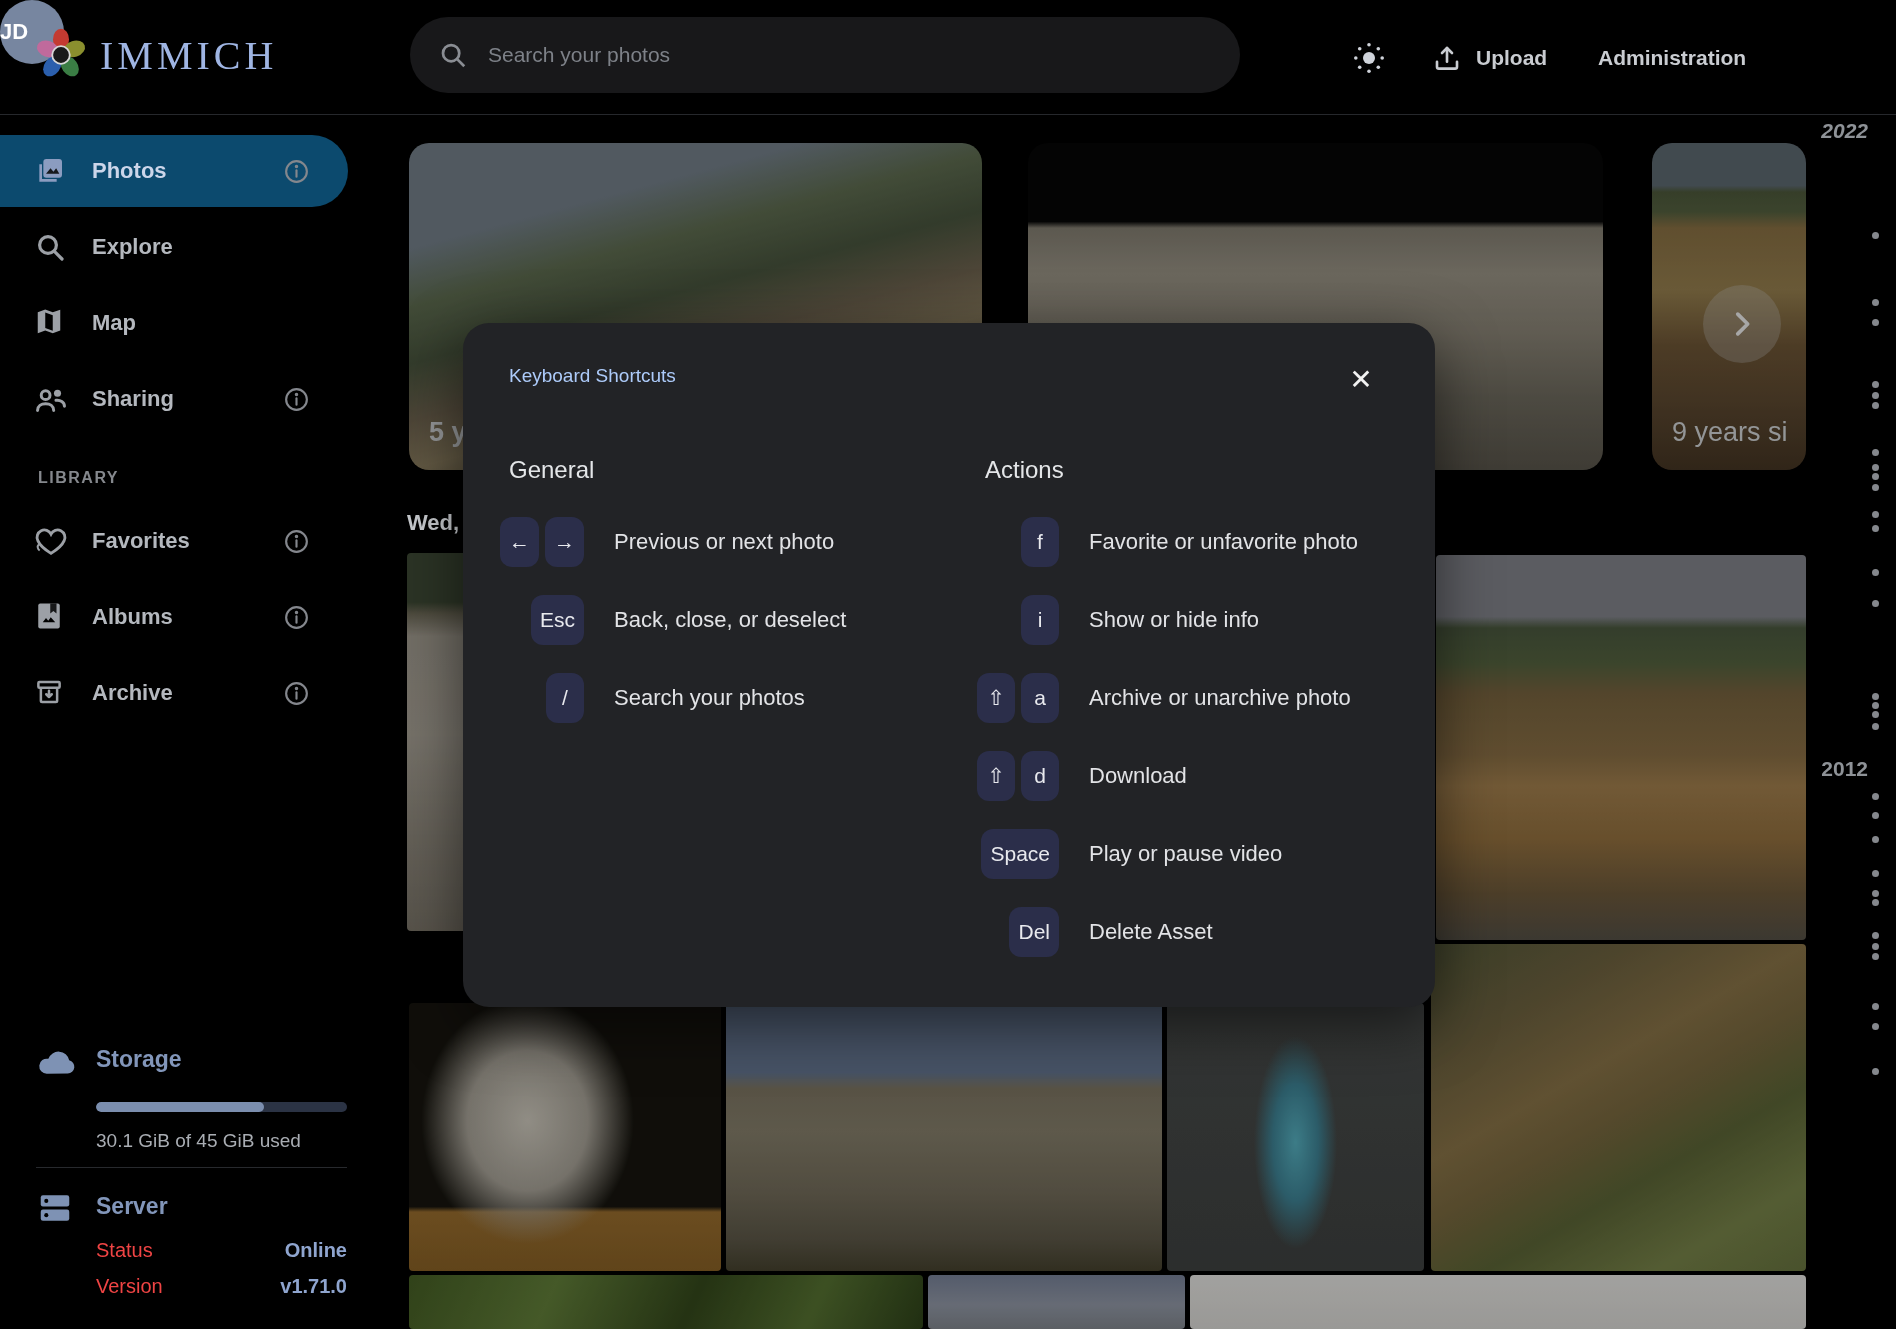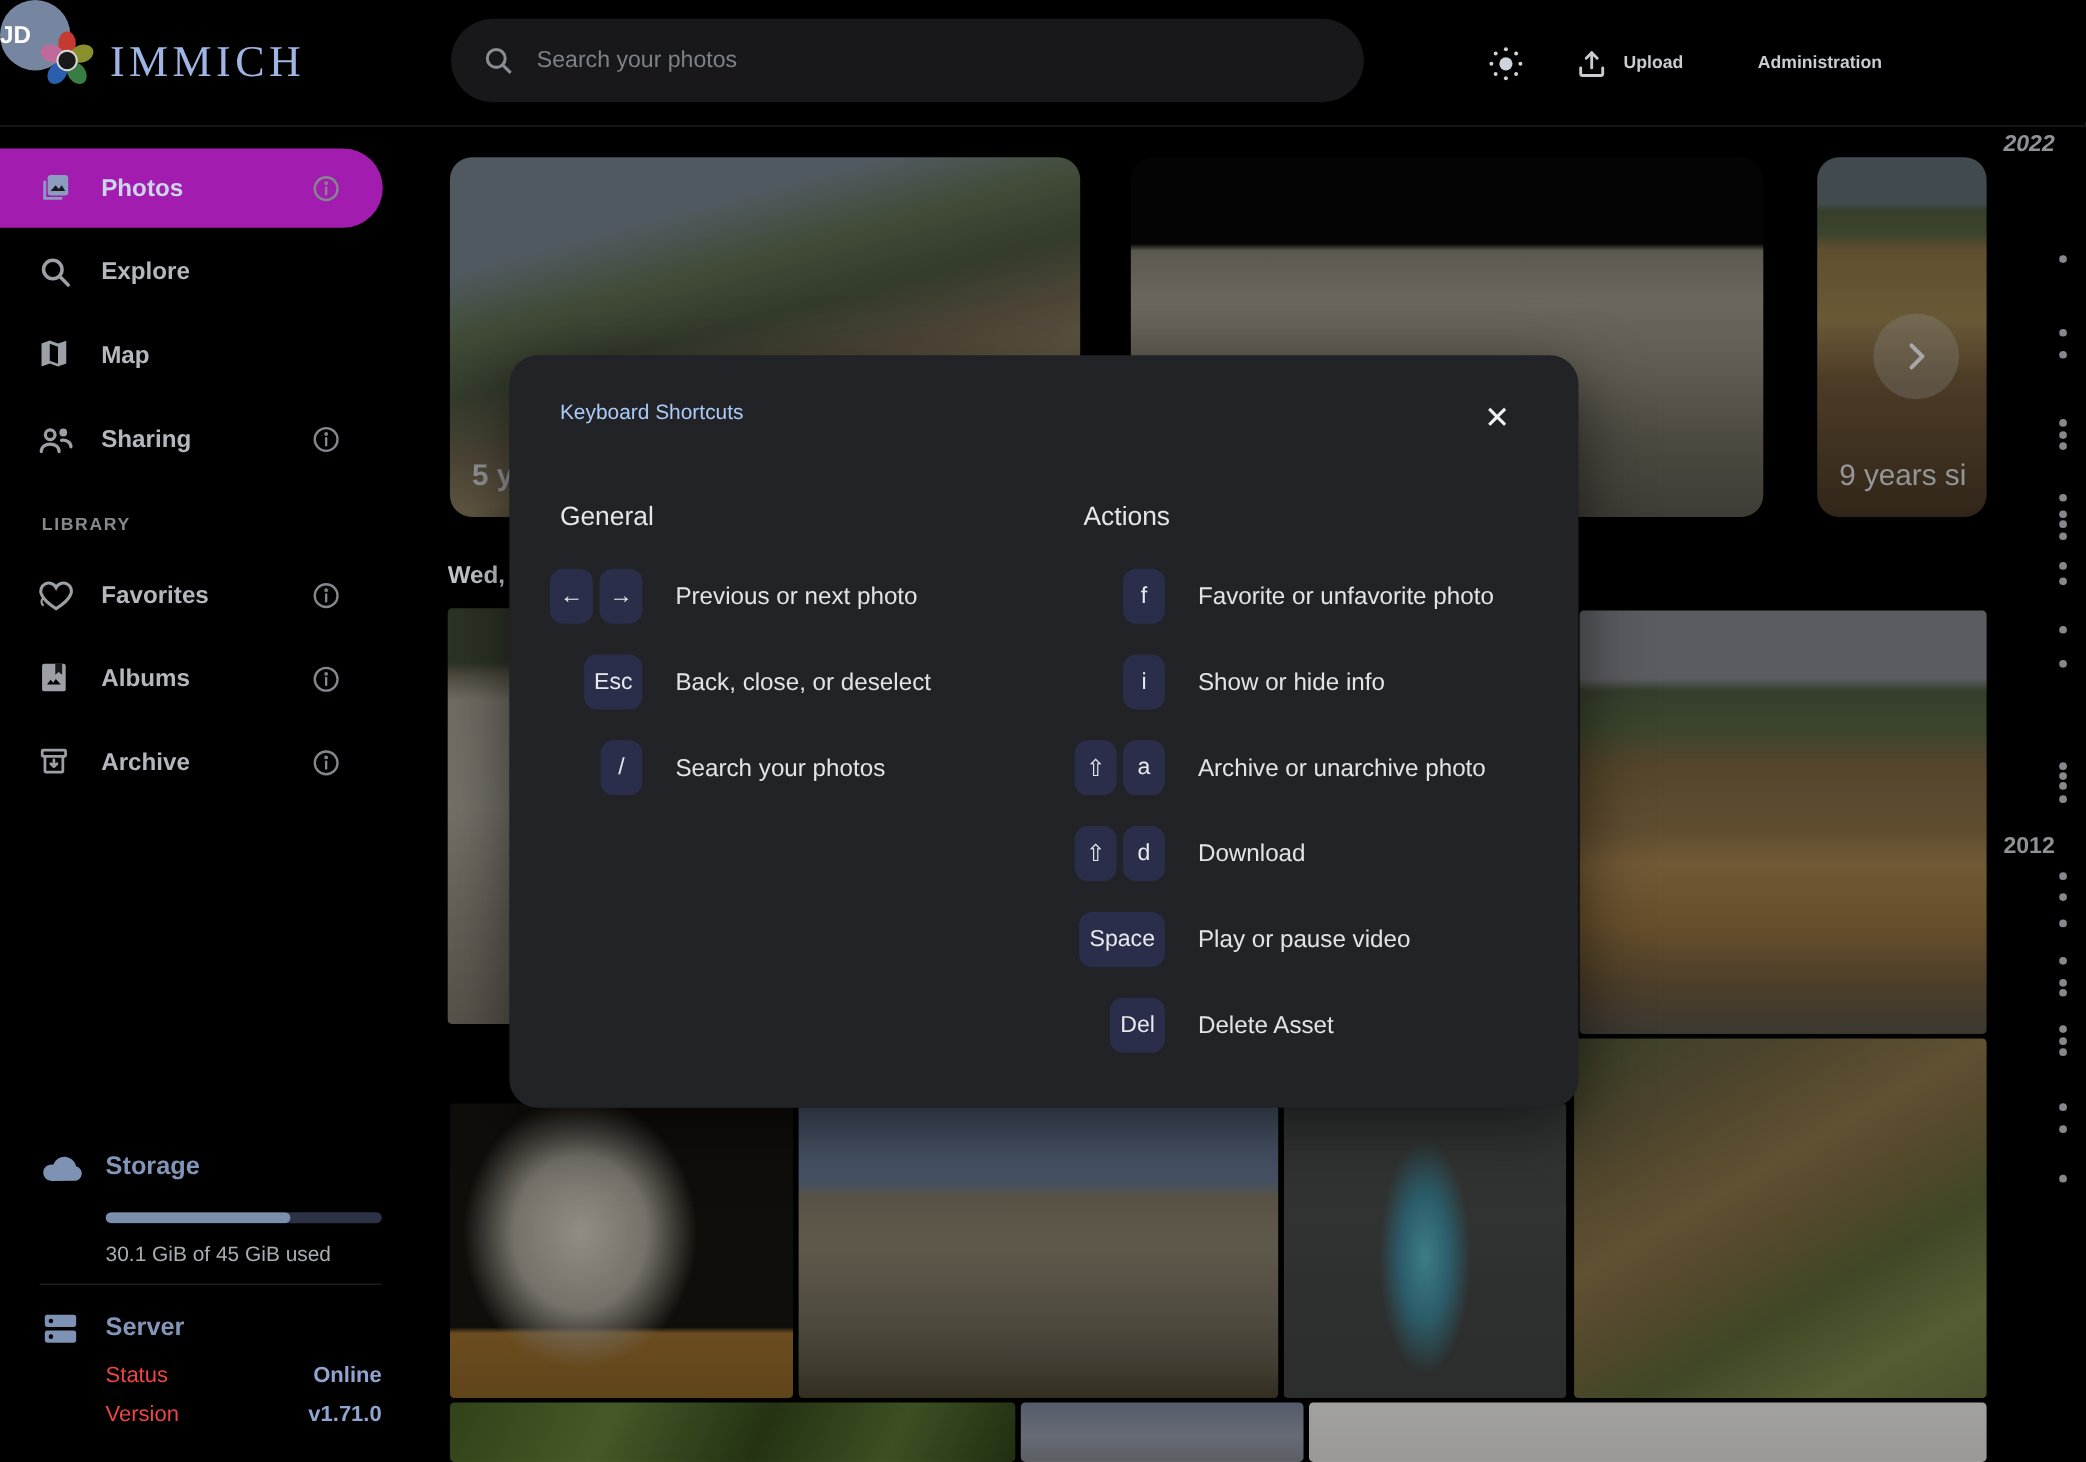--- a/index.html
+++ b/index.html
@@ -14,32 +14,32 @@
                 color:#9fb5e3; font-weight:400; }
   #searchbar { position:absolute; left:410px; top:17px; width:830px; height:76px;
                background:#18181a; border-radius:38px; display:flex; align-items:center;
                padding:0 28px; gap:20px; }
   #searchbar input { flex:1; background:transparent; border:none; outline:none;
                      font-size:21px; color:#cfd2d6; font-family:inherit; }
   #searchbar input::placeholder { color:#7d8188; }
   .hdr-right { position:absolute; top:0; height:115px; display:flex; align-items:center; }
   #theme-toggle { left:1346px; width:46px; justify-content:center; cursor:pointer; }
   #upload-btn { left:1432px; gap:14px; cursor:pointer; }
-  #upload-btn span, #admin-link span { font-size:16px; font-weight:700; color:#c9ccd1; }
+  #upload-btn span, #admin-link span { font-size:21px; font-weight:700; color:#c9ccd1; }
   #admin-link { left:1598px; cursor:pointer; }
   #avatar { left:1790px; top:26px; width:64px; height:64px; border-radius:50%;
             display:flex; align-items:center; justify-content:flex-start;
             font-size:22px; font-weight:700; color:#fff; cursor:pointer; }
 
   
   #sidebar { position:absolute; left:0; top:115px; width:348px; height:1214px;
              background:#000; z-index:20; }
   .nav-item { position:relative; height:72px; margin:4px 0; display:flex; align-items:center;
               cursor:pointer; border-radius:0 36px 36px 0; }
-  .nav-item.active { background:#a21caf; }
+  .nav-item.active { background:#0c4a6e; }
   .nav-icon { position:absolute; left:34px; width:32px; height:32px; color:#9ca0a6; }
   .nav-item.active .nav-icon { color:#8b9cc0; }
   .nav-label { position:absolute; left:92px; font-size:22px; font-weight:600; color:#b4b8be; }
   .nav-item.active .nav-label { color:#ccd6ea; }
   .info-icon { position:absolute; right:38px; width:27px; height:27px; color:#808archive489;
                color:#84878d; cursor:pointer; }
   #library-label { margin:34px 0 18px 38px; font-size:16px; letter-spacing:1.5px;
                    color:#85888d; font-weight:600; }
   #nav-main { padding-top:16px; }
 

